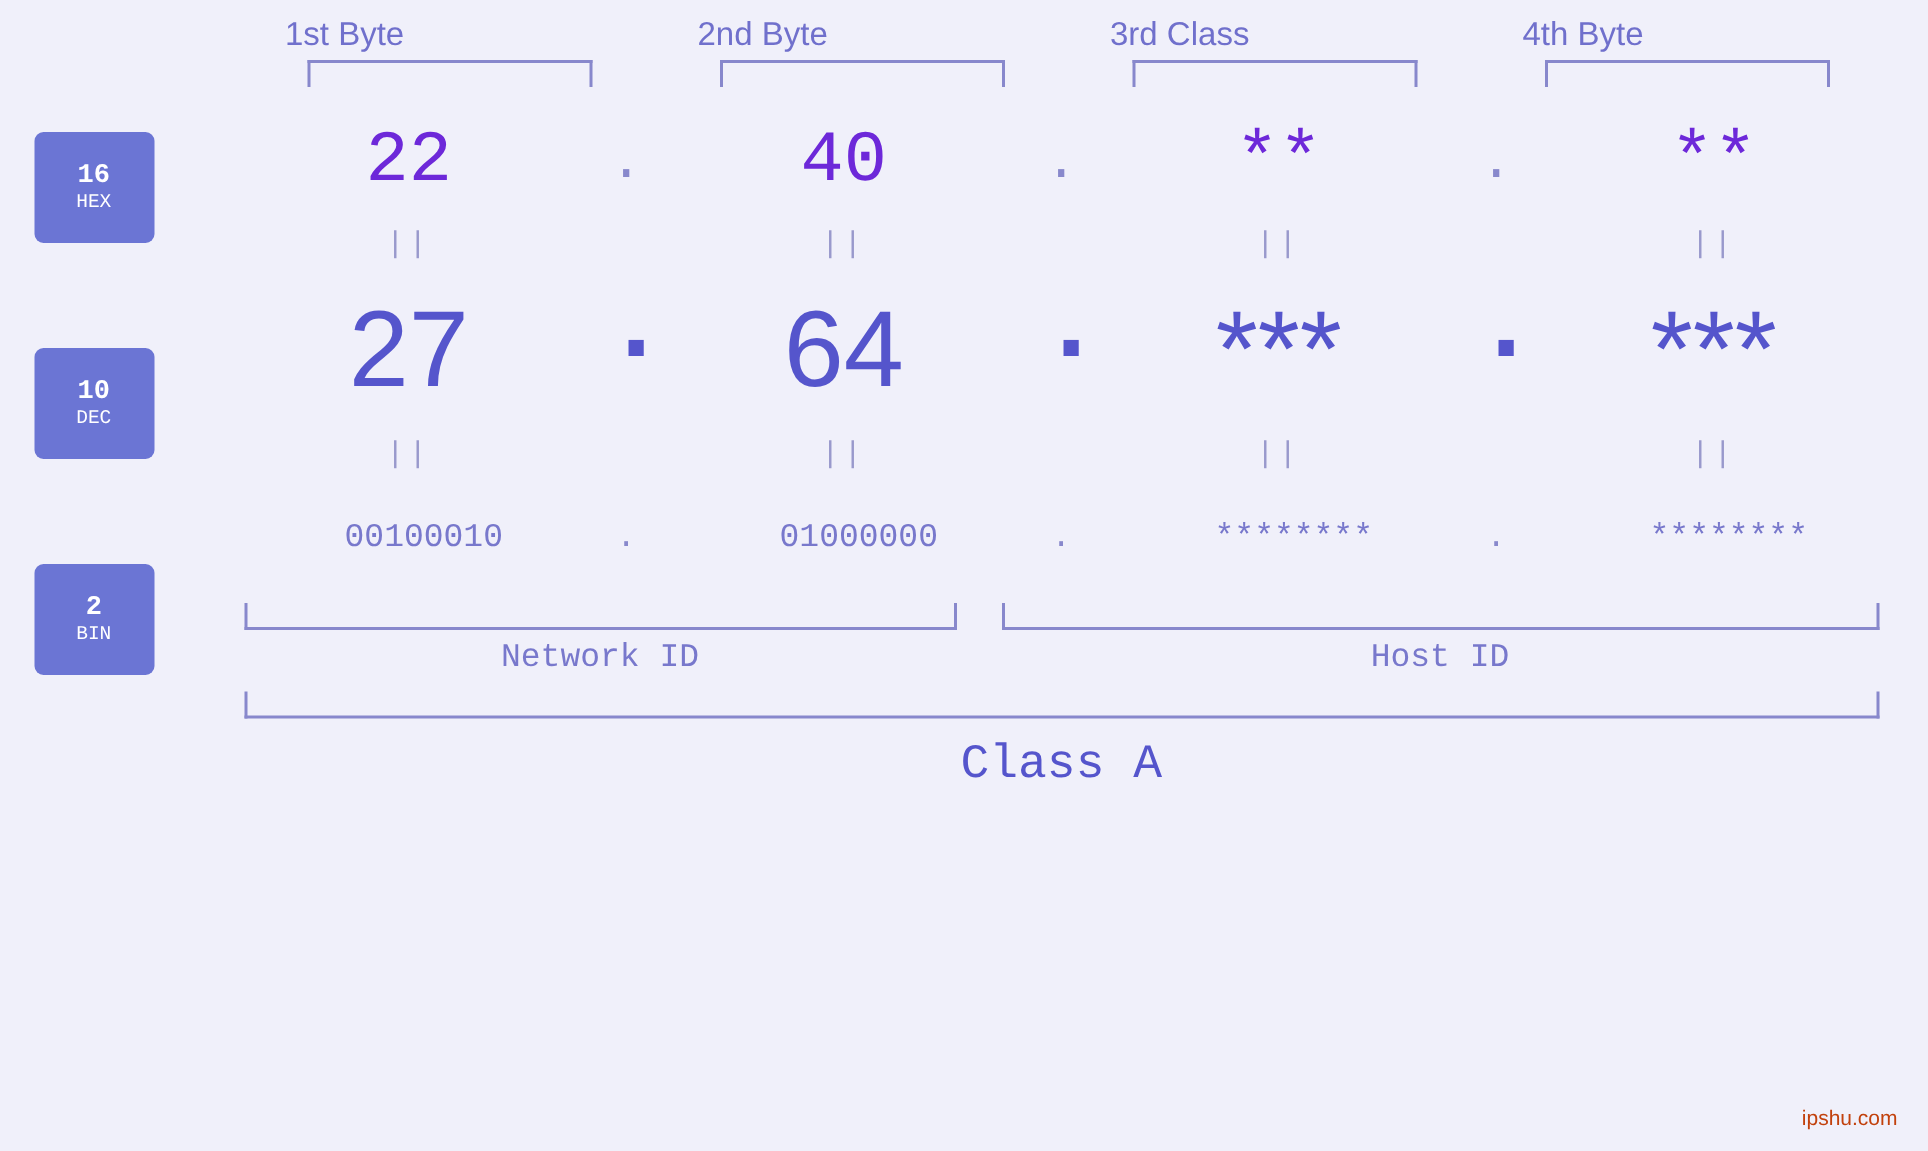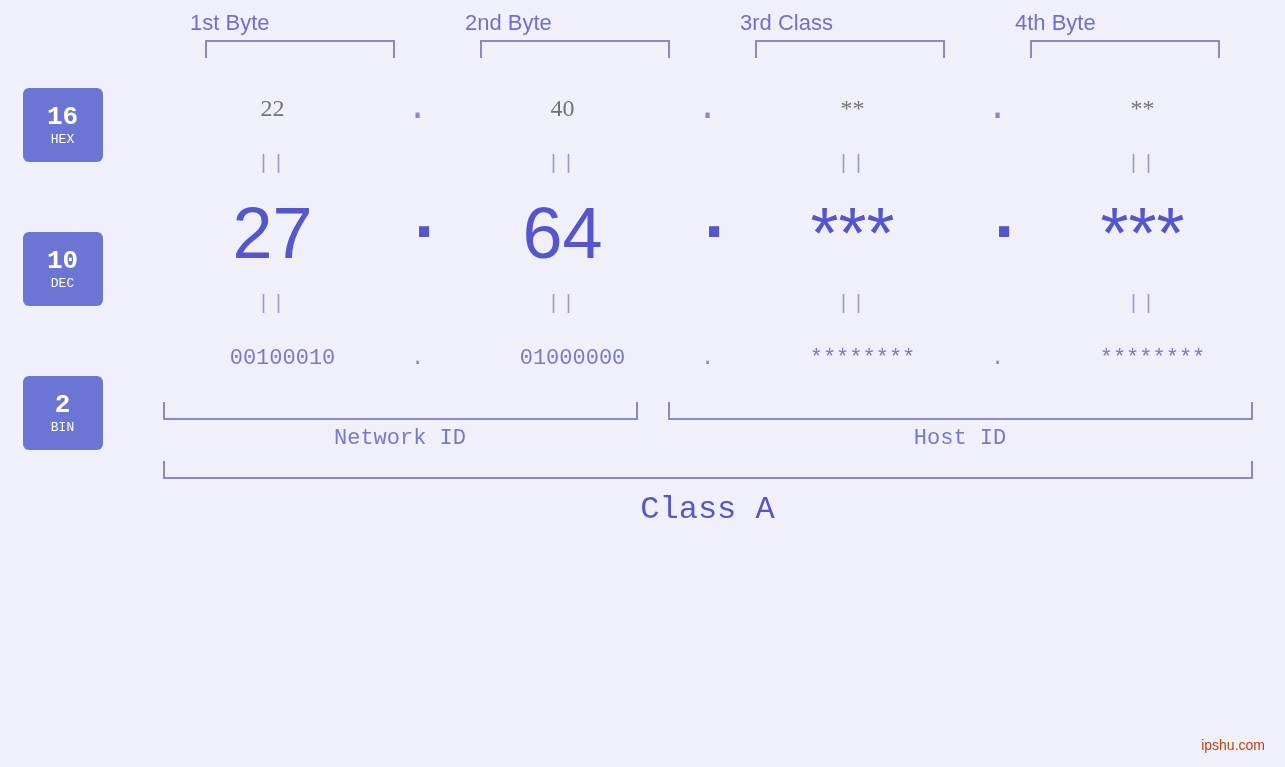--- a/index.html
+++ b/index.html
@@ -83,21 +83,21 @@
       width: 80px;
       height: 74px;
       display: flex;
       flex-direction: column;
       align-items: center;
       justify-content: center;
       margin-bottom: 70px;
     }
 
     .badge-number {
-      font-size: 26px;
+      font-size: 18px;
       font-weight: bold;
       line-height: 1.1;
     }
 
     .badge-label {
       font-size: 13px;
       font-weight: normal;
     }
 
     
@@ -117,23 +117,23 @@
       height: 90px;
     }
 
     .cell {
       width: 220px;
       text-align: center;
       position: relative;
     }
 
     .value-hex {
-      color: #737373;
-      font-size: 24px;
-      font-family: Liberation Serif, serif;
+      color: #6d28d9;
+      font-size: 48px;
+      font-family: Liberation Mono, monospace;
     }
 
     .value-dec {
       color: #5555cc;
       font-size: 72px;
       font-family: Arial, sans-serif;
       font-weight: 300;
     }
 
     .value-bin {

